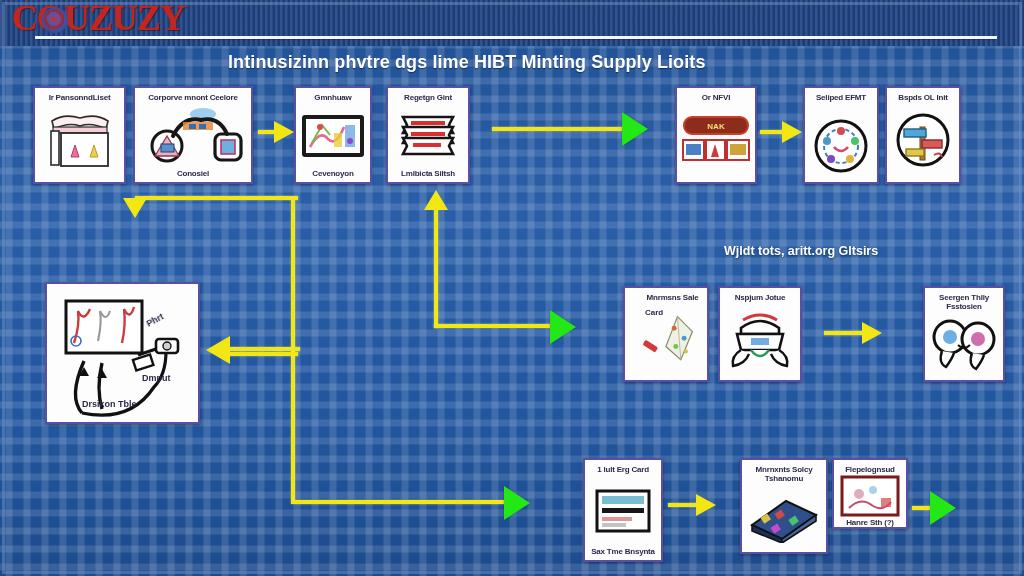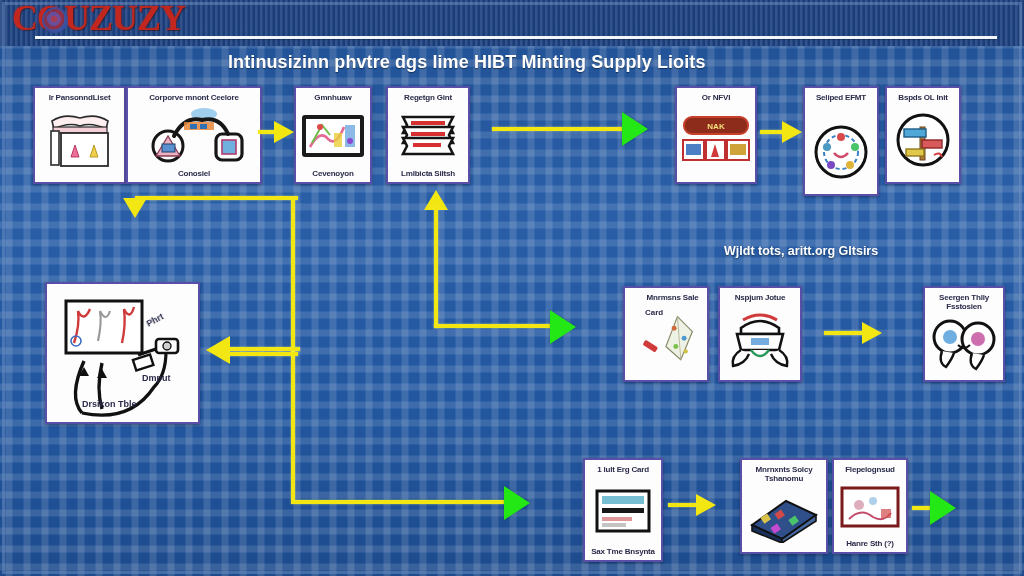--- a/index.html
+++ b/index.html
@@ -159,21 +159,21 @@
         <path d="M8 12 Q20 4 36 9 Q52 4 64 12 L62 20 Q48 13 36 17 Q24 13 10 20 Z" fill="#fdeef0" stroke="#2b2b2b" stroke-width="1.6"></path>
         <rect x="9" y="18" width="54" height="6" fill="#f4cfd8" stroke="#2b2b2b" stroke-width="1.2"></rect>
         <rect x="7" y="22" width="8" height="34" fill="#fff" stroke="#2b2b2b" stroke-width="1.6"></rect>
         <rect x="17" y="24" width="47" height="33" fill="#fff" stroke="#2b2b2b" stroke-width="1.8"></rect>
         <path d="M27 48 L31 36 L35 48 Z" fill="#f06f9a" stroke="#b4385f" stroke-width="1"></path>
         <path d="M46 48 L50 36 L54 48 Z" fill="#f2cf4a" stroke="#b99a22" stroke-width="1"></path>
       </svg>
     </div>
   </div>
 
-  <div class="node" style="left:126px; top:86px; width:136px; height:98px;justify-content:center;">
+  <div class="node" style="left:133px; top:86px; width:120px; height:98px;justify-content:center;">
     <div class="node-title">Corporve mnont Ceelore</div>
     <div class="art">
       <svg width="108" height="60" viewBox="0 0 108 60">
         <ellipse cx="64" cy="8" rx="13" ry="6" fill="#8fc6ea" opacity=".85"></ellipse>
         <path d="M34 30 Q44 10 62 14 Q80 10 88 28" fill="none" stroke="#161616" stroke-width="4" stroke-linecap="round"></path>
         <rect x="44" y="16" width="30" height="8" fill="#e8873a" opacity=".85"></rect>
         <rect x="50" y="18" width="7" height="5" fill="#2f6fb5"></rect>
         <rect x="60" y="18" width="7" height="5" fill="#2f6fb5"></rect>
         <circle cx="28" cy="40" r="15" fill="none" stroke="#161616" stroke-width="3"></circle>
         <path d="M16 50 L28 30 L40 50 Z" fill="#e8b2c3" stroke="#8a3a52" stroke-width="1.3"></path>
@@ -226,21 +226,21 @@
         <rect x="2" y="26" width="21" height="20" fill="#fff" stroke="#c03030" stroke-width="2"></rect>
         <rect x="5" y="30" width="15" height="11" fill="#4c7fc4"></rect>
         <rect x="25" y="26" width="19" height="20" fill="#fff" stroke="#c03030" stroke-width="2"></rect>
         <path d="M34 30 L30 43 L38 43 Z" fill="#d03a3a"></path>
         <rect x="46" y="26" width="22" height="20" fill="#fff" stroke="#c03030" stroke-width="2"></rect>
         <rect x="49" y="30" width="16" height="11" fill="#d0a23a"></rect>
       </svg>
     </div>
   </div>
 
-  <div class="node" style="left:803px; top:86px; width:76px;  height:110px;gap:12px;">
+  <div class="node" style="left:803px; top:86px; width:76px;  height:98px;gap:12px;">
     <div class="node-title">Seliped EFMT</div>
     <div class="art">
       <svg width="58" height="58" viewBox="0 0 58 58">
         <circle cx="29" cy="29" r="25" fill="#fff" stroke="#111" stroke-width="3"></circle>
         <circle cx="29" cy="29" r="17" fill="none" stroke="#3a7fc4" stroke-width="2" stroke-dasharray="4 3"></circle>
         <circle cx="29" cy="14" r="4" fill="#d84a4a"></circle>
         <circle cx="43" cy="24" r="4" fill="#4ac46a"></circle>
         <circle cx="38" cy="42" r="4" fill="#e0b43a"></circle>
         <circle cx="19" cy="42" r="4" fill="#7a4ac4"></circle>
         <circle cx="15" cy="24" r="4" fill="#4a9ac4"></circle>
@@ -407,21 +407,21 @@
         <path d="M6 36 L6 42 L36 54 L36 50 Z" fill="#1a2f58" stroke="#111" stroke-width="1.6"></path>
         <path d="M36 50 L36 54 L70 32 L70 26 Z" fill="#44689e" stroke="#111" stroke-width="1.6"></path>
         <rect x="16" y="26" width="8" height="7" fill="#d8c24a" transform="rotate(-34 20 30)"></rect>
         <rect x="30" y="22" width="8" height="7" fill="#d04a4a" transform="rotate(-34 34 26)"></rect>
         <rect x="44" y="28" width="8" height="7" fill="#4ac46a" transform="rotate(-34 48 32)"></rect>
         <rect x="26" y="36" width="8" height="7" fill="#c44ad0" transform="rotate(-34 30 40)"></rect>
       </svg>
     </div>
   </div>
 
-  <div class="node" style="left:832px; top:458px; width:76px; height:96px;">
+  <div class="node" style="left:832px; top:458px; width:76px; height:71px;">
     <div class="node-title">Flepelognsud</div>
     <div class="art">
       <svg width="62" height="44" viewBox="0 0 62 44">
         <rect x="3" y="3" width="56" height="38" fill="#fff" stroke="#7a1a1a" stroke-width="3"></rect>
         <circle cx="20" cy="20" r="5" fill="#d8a0b0" opacity=".85"></circle>
         <circle cx="34" cy="16" r="4" fill="#a0c8e8" opacity=".85"></circle>
         <path d="M10 34 Q22 22 34 32 Q44 38 52 28" fill="none" stroke="#c44a6a" stroke-width="2"></path>
         <rect x="42" y="24" width="10" height="9" fill="#d04a4a" opacity=".7"></rect>
       </svg>
     </div>

